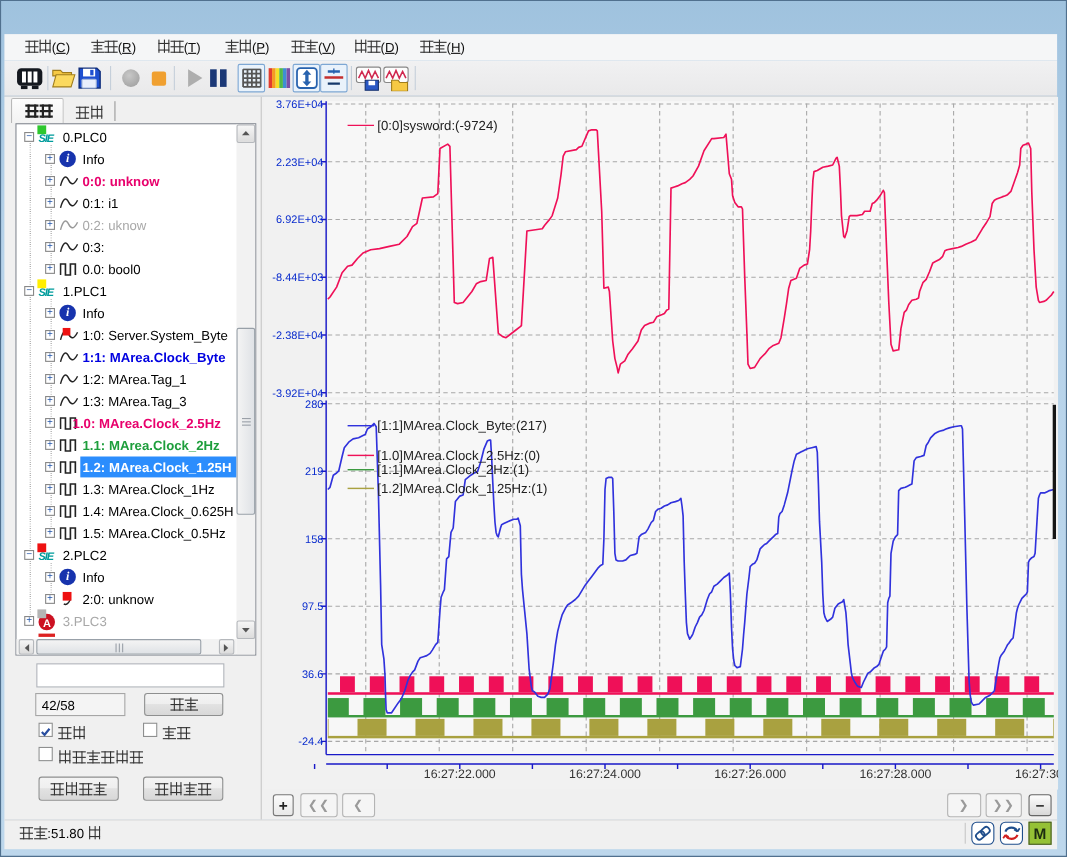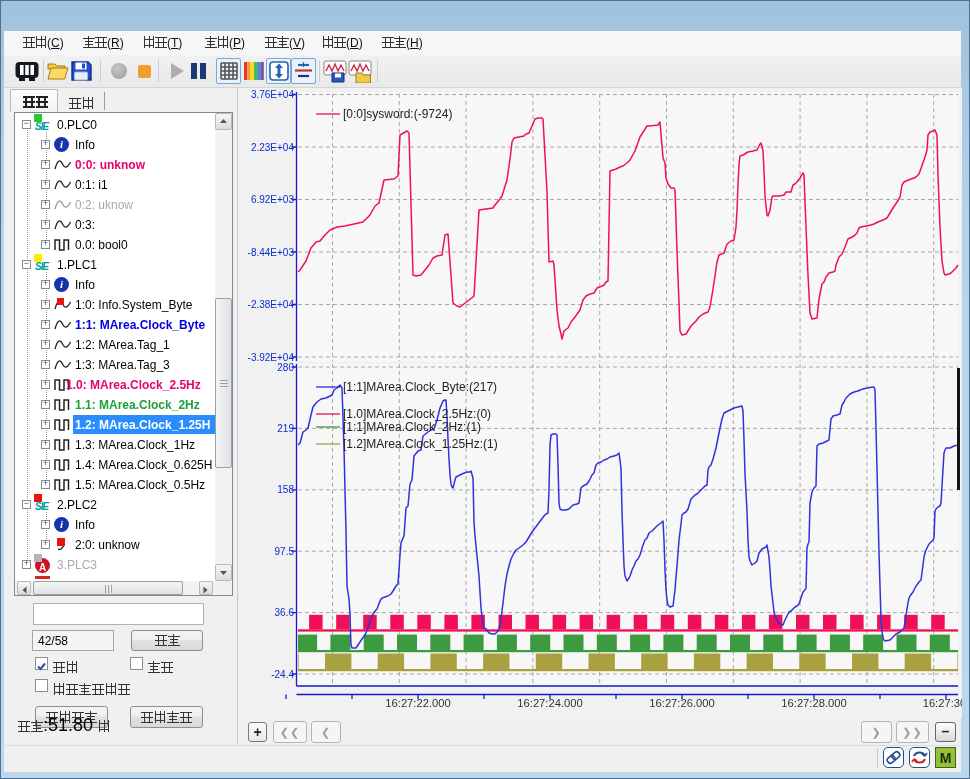--- a/index.html
+++ b/index.html
@@ -206,21 +206,21 @@
         <span class="eb" style="left:27px">+</span>
         <span class="info">i</span>
         <span class="tx" style="left:61px">Info</span>
       </div>
 <div class="row" style="top:184px">
         <span class="eb" style="left:27px">+</span>
         <svg class="ic" width="18" height="14">
           <path d="M1 11 Q4.5 -2 8.5 6 Q12 13 16.5 4" fill="none" stroke="#222" stroke-width="1.3"></path>
           <rect x="3" y="0" width="7" height="7" fill="#ee1111"></rect>
         </svg>
-        <span class="tx" style="left:61px">1:0: Info.System_Byte</span>
+        <span class="tx" style="left:61px">1:0: Server.System_Byte</span>
       </div>
 <div class="row" style="top:204px">
         <span class="eb" style="left:27px">+</span>
         <svg class="ic" width="18" height="14">
           <path d="M1 11 Q4.5 -2 8.5 6 Q12 13 16.5 4" fill="none" stroke="#222" stroke-width="1.3"></path>
         </svg>
         <span class="tx bb" style="left:61px;color:#0000e0">1:1: MArea.Clock_Byte</span>
       </div>
 <div class="row" style="top:224px">
         <span class="eb" style="left:27px">+</span>
@@ -450,21 +450,21 @@
     </svg>
 <div class="abs" style="left:957px;top:368px;width:2.5px;height:122px;background:#151515"></div>
 
 <div class="abs" style="left:248px;top:722px;width:19px;height:20px;border:1px solid #777;border-radius:3px;background:linear-gradient(#fbfbfb,#e8e8e8);font-size:14px;font-weight:bold;color:#222;text-align:center;line-height:18px">+</div>
 <div class="navb" style="left:273px;top:721px;width:34px">❮❮</div>
 <div class="navb" style="left:311px;top:721px;width:30px">❮</div>
 <div class="navb" style="left:861px;top:721px;width:31px">❯</div>
 <div class="navb" style="left:896px;top:721px;width:33px">❯❯</div>
 <div class="abs" style="left:935px;top:722px;width:21px;height:20px;border:1px solid #666;border-radius:3px;background:linear-gradient(#fdfdfd,#d8d8d8);font-size:14px;font-weight:bold;color:#222;text-align:center;line-height:17px">–</div>
 
-<div class="abs" style="left:18px;top:715px;font-size:18px;color:#000"><span class="h"></span><span class="h x" style="margin-left:1px"></span>:51.80 <span class="h v"></span></div>
+<div class="abs" style="left:18px;top:751px;font-size:12px;color:#000"><span class="h"></span><span class="h x" style="margin-left:1px"></span>:51.80 <span class="h v"></span></div>
 <div class="abs" style="left:877px;top:748px;width:1px;height:19px;background:#c8c8c8"></div>
 <div class="abs" style="left:883px;top:747px;width:21px;height:21px;border:1px solid #1f4e8c;border-radius:5px;background:#fff">
  <svg width="19" height="19" viewBox="0 0 19 19">
         <g transform="rotate(-40 9.5 9.5)">
           <rect x="2.5" y="6.5" width="8" height="6" rx="2.5" fill="none" stroke="#1f4e8c" stroke-width="1.6"></rect>
           <rect x="8.5" y="6.5" width="8" height="6" rx="2.5" fill="none" stroke="#1f4e8c" stroke-width="1.6"></rect>
         </g>
       </svg></div>
 <div class="abs" style="left:909px;top:747px;width:21px;height:21px;border:1px solid #1f4e8c;border-radius:5px;background:#fff">
  <svg width="19" height="19" viewBox="0 0 19 19">

